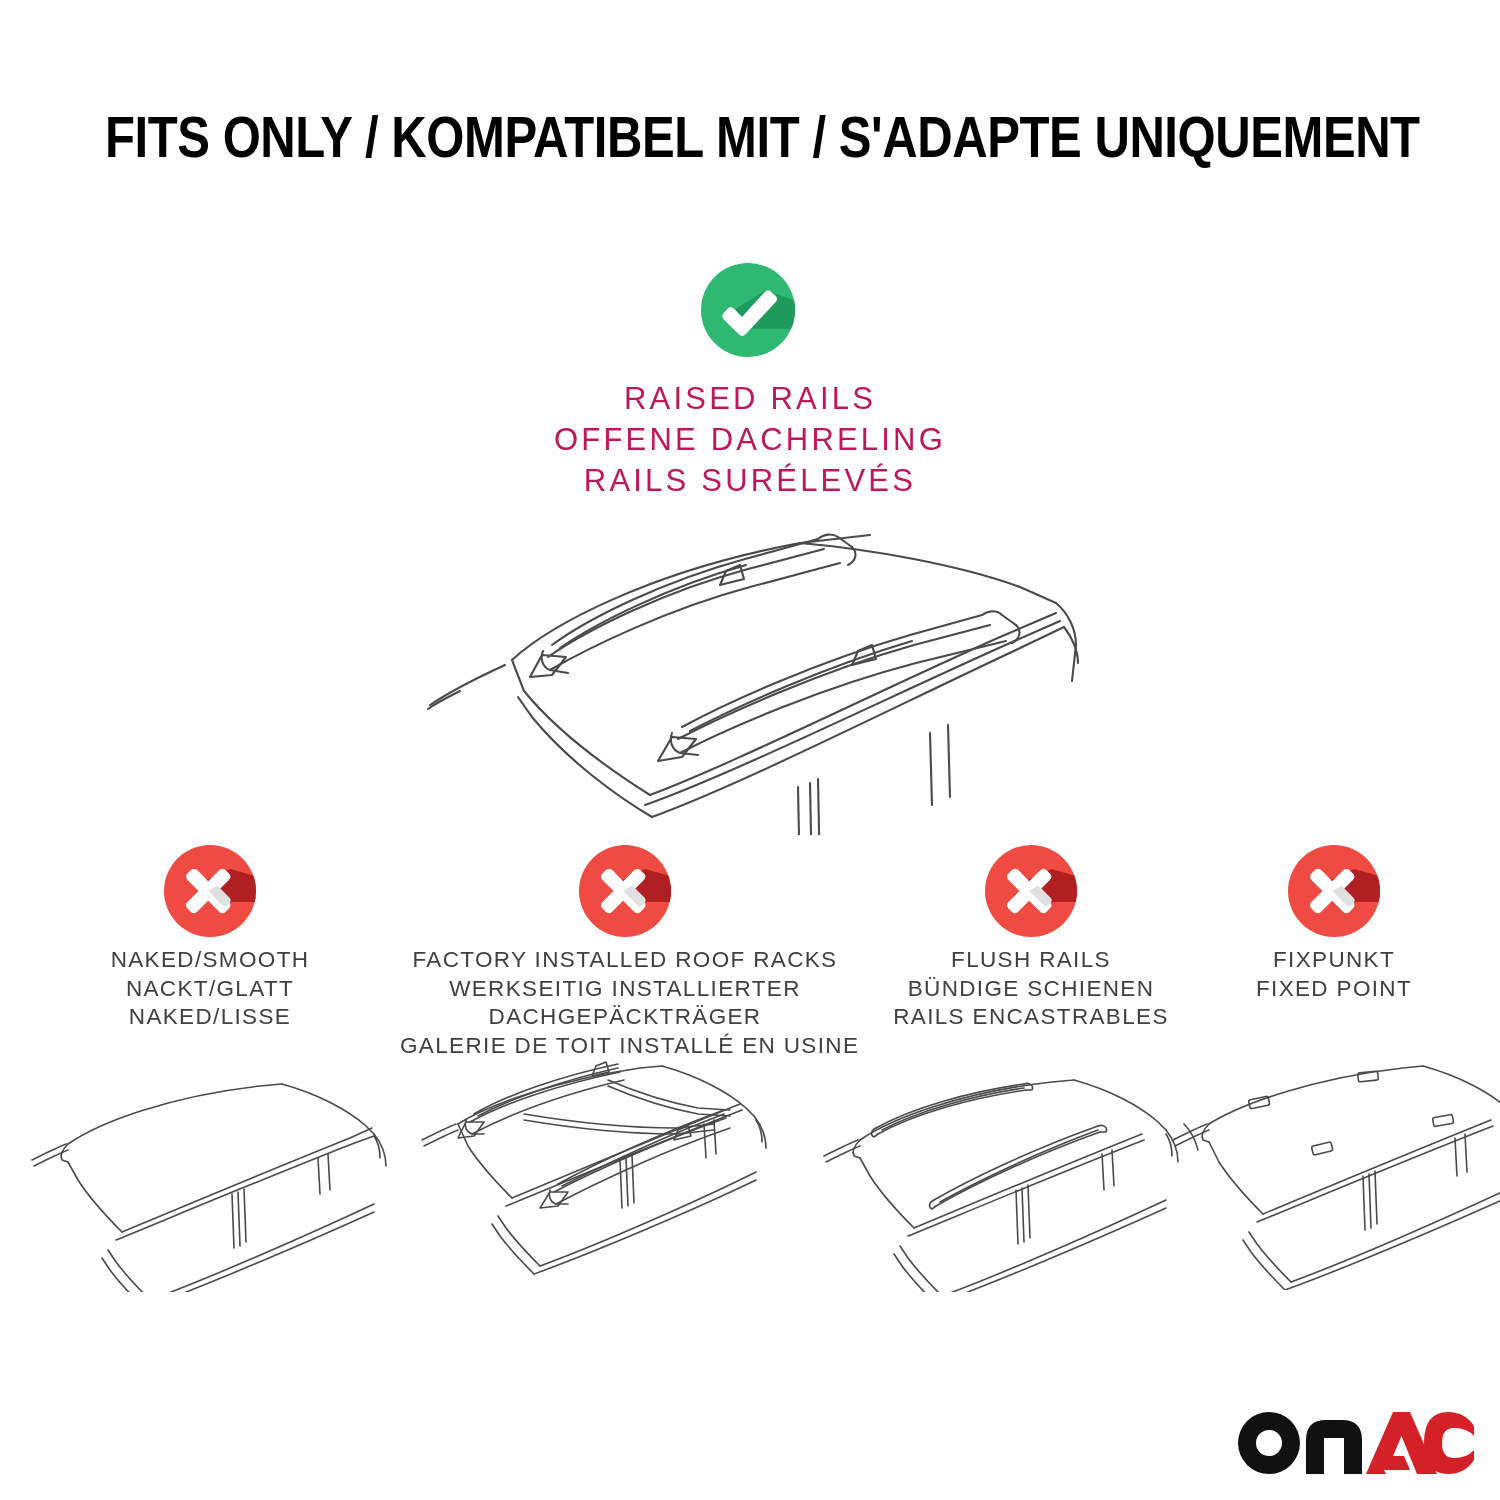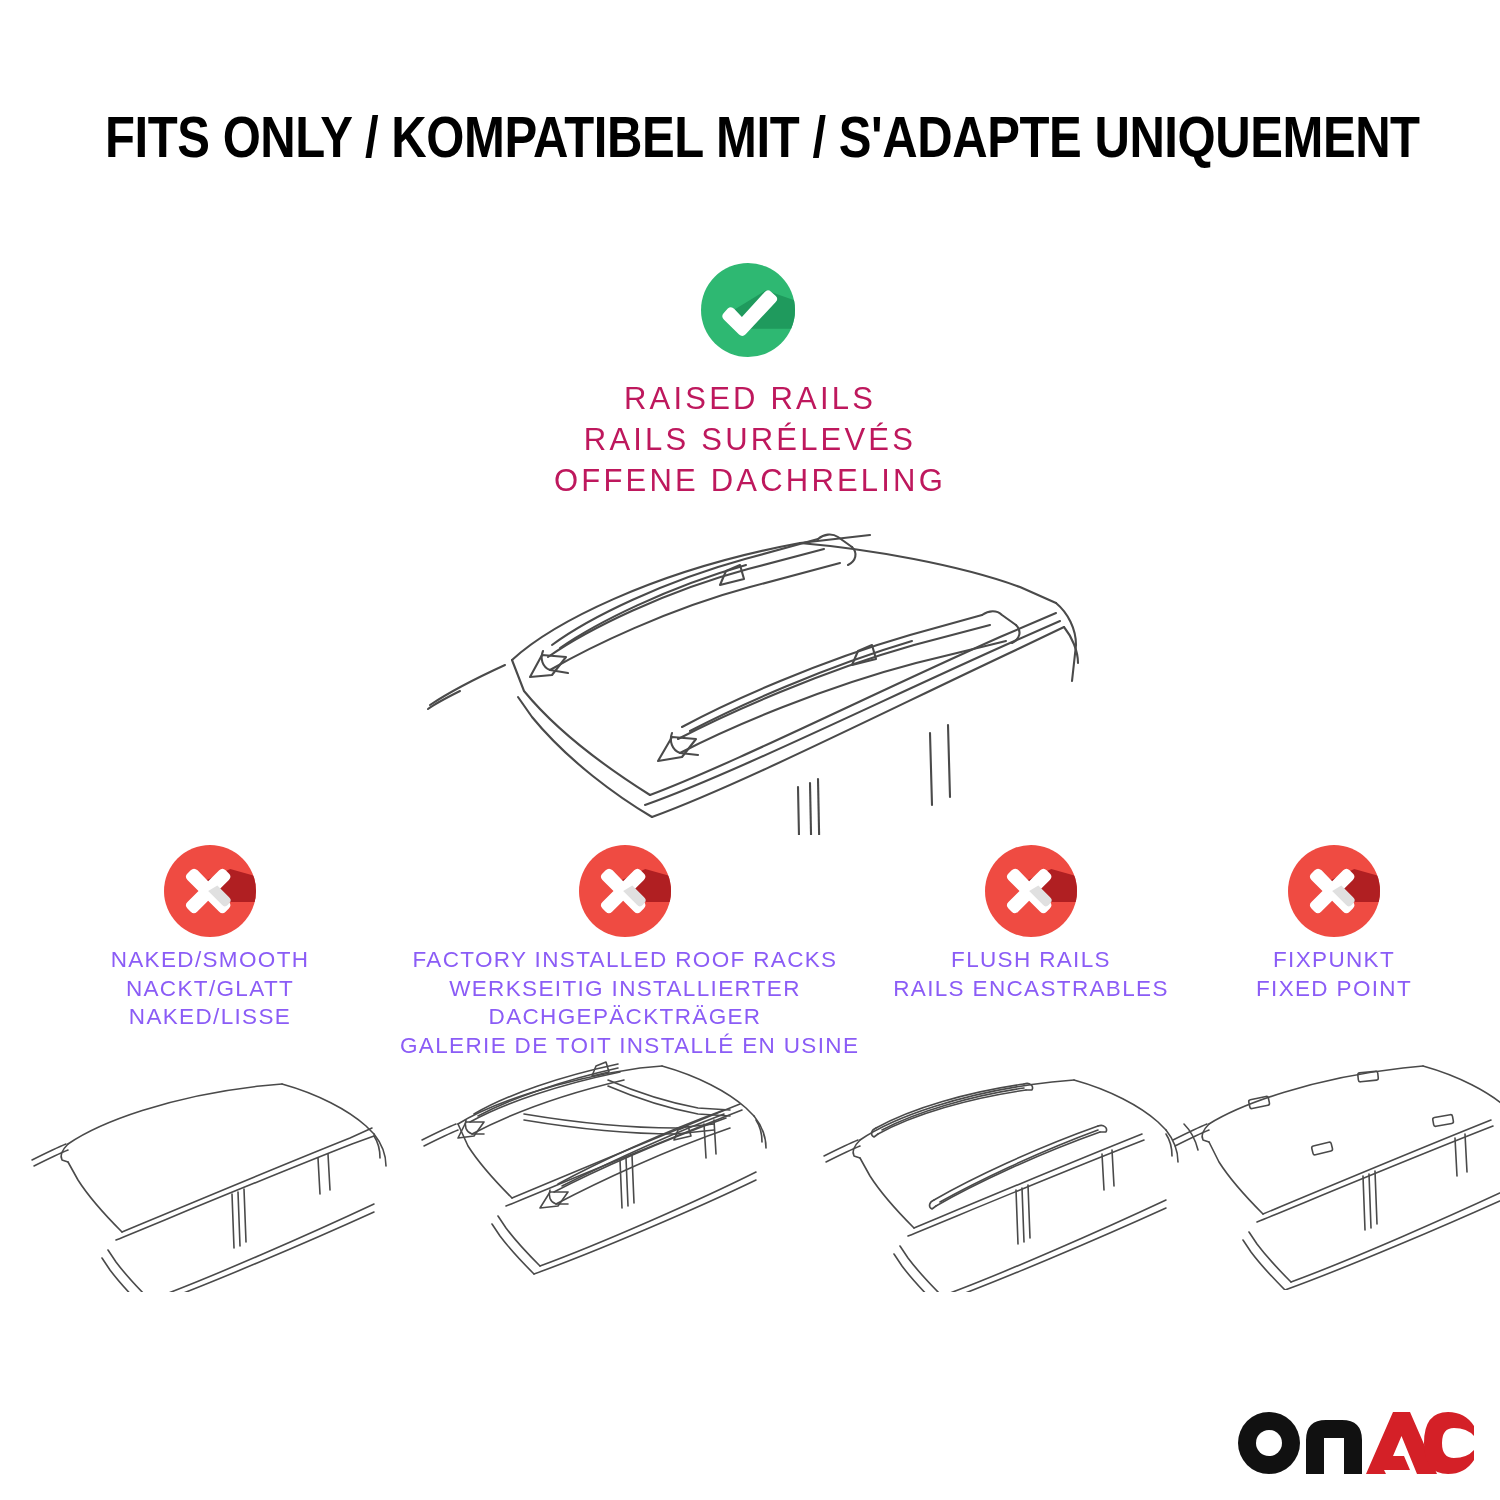--- a/index.html
+++ b/index.html
@@ -90,21 +90,21 @@
     width: 92px;
     height: 92px;
     background: #ef4b42;
     left: -46px;
     top: 0;
   }
   .col .caption {
     position: absolute;
     top: 101px;
     text-align: center;
-    color: #8b5cf6;
+    color: #404040;
     font-size: 22.5px;
     font-weight: 300;
     letter-spacing: 1.35px;
     line-height: 28.5px;
     white-space: nowrap;
     font-family: "Liberation Sans", sans-serif;
   }
   .col .caption div { white-space: nowrap; }
 
   #col-0 { left: 210px; }
@@ -145,22 +145,22 @@
   <svg viewBox="0 0 100 100">
 
     <path d="M30 53 L47 70 L100 70 L100 40 L69 29 Z" fill="#1f9a5d"></path>
 
     <path d="M28.5 48.5 L24 53.5 Q21 57 24.5 60.5 L40.5 76 Q44 79.2 47.5 75.8 L79.5 41.5 Q82.8 38 79.3 34.8 L74.5 30.5 Q71 27.4 67.8 30.8 L43.5 57.5 L35.5 49 Q32 45.4 28.5 48.5 Z" fill="#ffffff"></path>
   </svg>
 </div>
 
 <div class="ok-label">
   <div>RAISED RAILS</div>
+  <div>OFFENE DACHRELING</div>
   <div>RAILS SURÉLEVÉS</div>
-  <div>OFFENE DACHRELING</div>
 </div>
 
 <svg id="main-illustration" viewBox="0 0 700 330">
   <g fill="none" stroke="#4a4a4a" stroke-width="2.1" stroke-linecap="round" stroke-linejoin="round">
 
     <path d="M112 155 C150 120 250 66 400 38 L470 30"></path>
     <path d="M400 38 C470 44 560 60 620 82 L656 98"></path>
     <path d="M112 155 L124 186 C160 230 215 268 250 290"></path>
     <path d="M250 290 C330 260 470 190 600 132 L656 108"></path>
 
@@ -239,20 +239,21 @@
 <div class="col" id="col-2">
   <div class="badge">
     <svg viewBox="0 0 100 100">
       <path d="M38 42 L58 62 L100 62 L100 34 L72 26 Z" fill="#b01f22"></path>
       <path d="M36.5 27.5 Q32.5 24 29 27.5 L25.5 31 Q22 34.5 25.5 38 L37.5 50 L25.5 62 Q22 65.5 25.5 69 L29 72.5 Q32.5 76 36 72.5 L48 60.5 L60 72.5 Q63.5 76 67 72.5 L70.5 69 Q74 65.5 70.5 62 L58.5 50 L70.5 38 Q74 34.5 70.5 31 L67 27.5 Q63.5 24 60 27.5 L48 39.5 Z" fill="#ffffff"></path>
       <path d="M48 50 L63 65 Q66 68.5 69.5 65 L71.5 62.5 Q74 59.5 70.5 56.5 L58 44 Z" fill="#e0e0e0"></path>
     </svg>
   </div>
   <div class="caption">
     <div>FLUSH RAILS</div>
+    <div>BÜNDIGE SCHIENEN</div>
     <div>RAILS ENCASTRABLES</div>
   </div>
 </div>
 
 <div class="col" id="col-3">
   <div class="badge">
     <svg viewBox="0 0 100 100">
       <path d="M38 42 L58 62 L100 62 L100 34 L72 26 Z" fill="#b01f22"></path>
       <path d="M36.5 27.5 Q32.5 24 29 27.5 L25.5 31 Q22 34.5 25.5 38 L37.5 50 L25.5 62 Q22 65.5 25.5 69 L29 72.5 Q32.5 76 36 72.5 L48 60.5 L60 72.5 Q63.5 76 67 72.5 L70.5 69 Q74 65.5 70.5 62 L58.5 50 L70.5 38 Q74 34.5 70.5 31 L67 27.5 Q63.5 24 60 27.5 L48 39.5 Z" fill="#ffffff"></path>
       <path d="M48 50 L63 65 Q66 68.5 69.5 65 L71.5 62.5 Q74 59.5 70.5 56.5 L58 44 Z" fill="#e0e0e0"></path>

